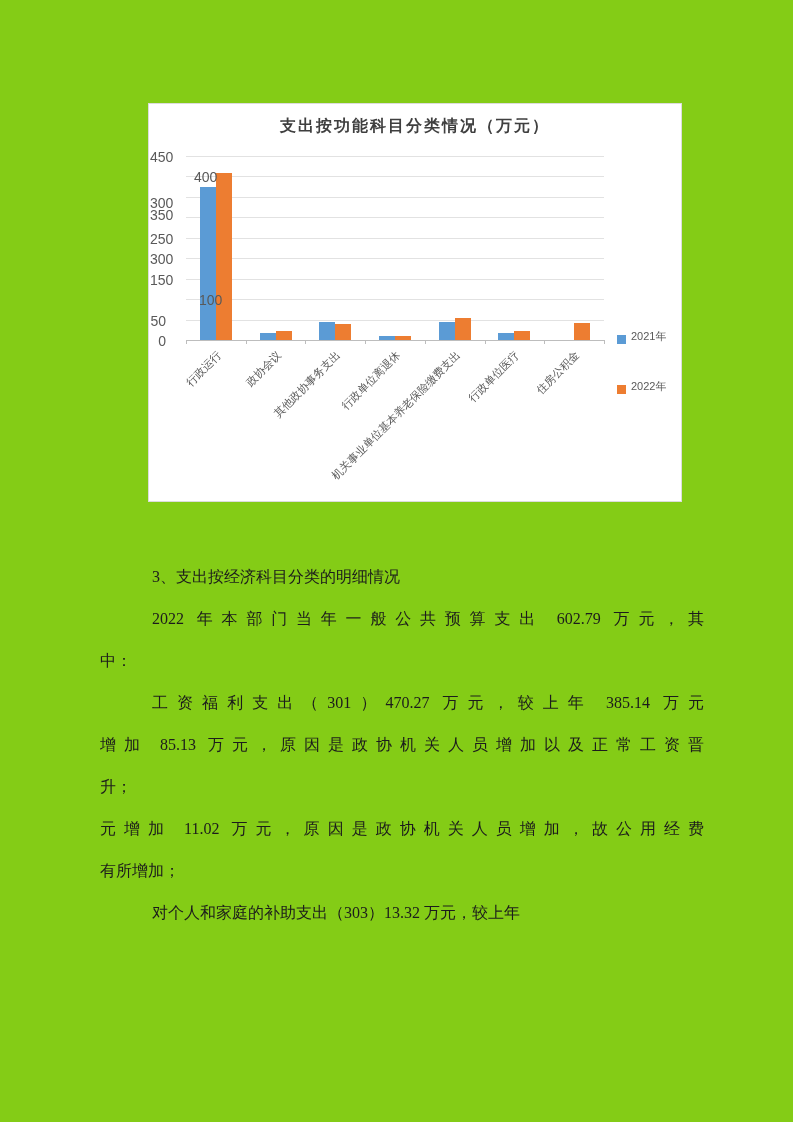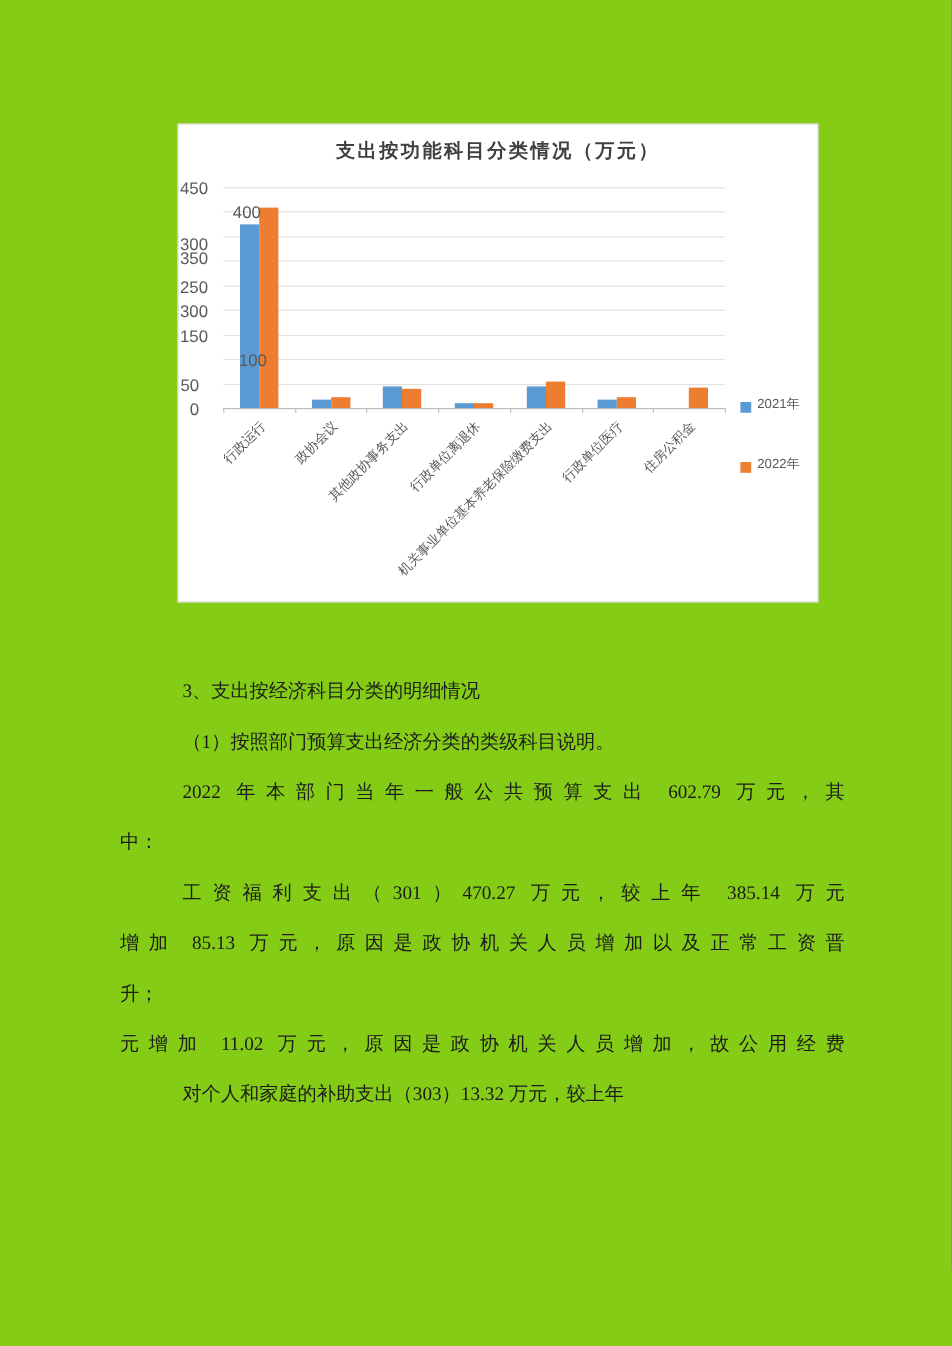--- a/index.html
+++ b/index.html
@@ -178,24 +178,24 @@
       <div class="x-label" style="right: 407.429px; top: 244px;">政协会议</div>
       <div class="x-label" style="right: 347.714px; top: 244px;">其他政协事务支出</div>
       <div class="x-label" style="right: 288px; top: 244px;">行政单位离退休</div>
       <div class="x-label" style="right: 228.286px; top: 244px;">机关事业单位基本养老保险缴费支出</div>
       <div class="x-label" style="right: 168.571px; top: 244px;">行政单位医疗</div>
       <div class="x-label" style="right: 108.857px; top: 244px;">住房公积金</div>
     </div>
 
   <div class="body-text">
     <div class="line indent">3、支出按经济科目分类的明细情况</div>
-    <div class="line indent">（1）按照部门预算支出经济分类的类级科目说明。</div>
     <div class="line indent justify">2022 年本部门当年一般公共预算支出 602.79 万元，其</div>
     <div class="line">中：</div>
     <div class="line indent justify">工资福利支出（301）470.27 万元，较上年 385.14 万元</div>
     <div class="line justify">增加 85.13 万元，原因是政协机关人员增加以及正常工资晋</div>
     <div class="line">升；</div>
     <div class="line justify">元增加 11.02 万元，原因是政协机关人员增加，故公用经费</div>
+    <div class="line">有所增加；</div>
     <div class="line indent">对个人和家庭的补助支出（303）13.32 万元，较上年</div>
   </div>
 
 
 </div>
 
 </body></html>

